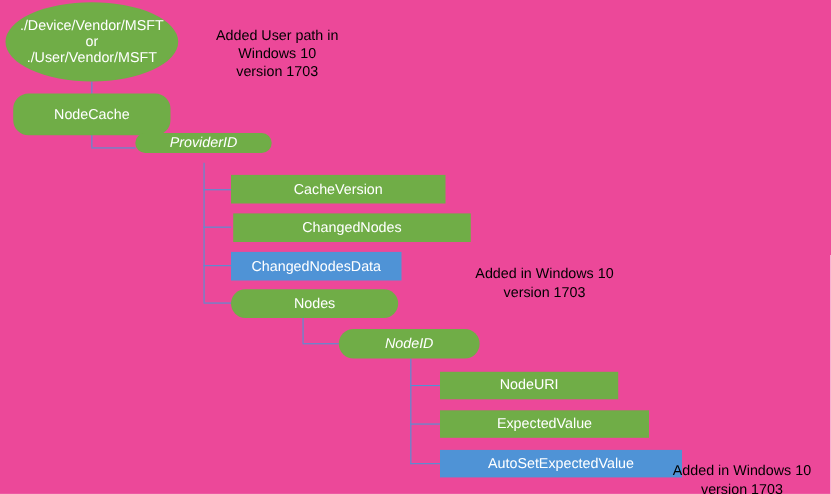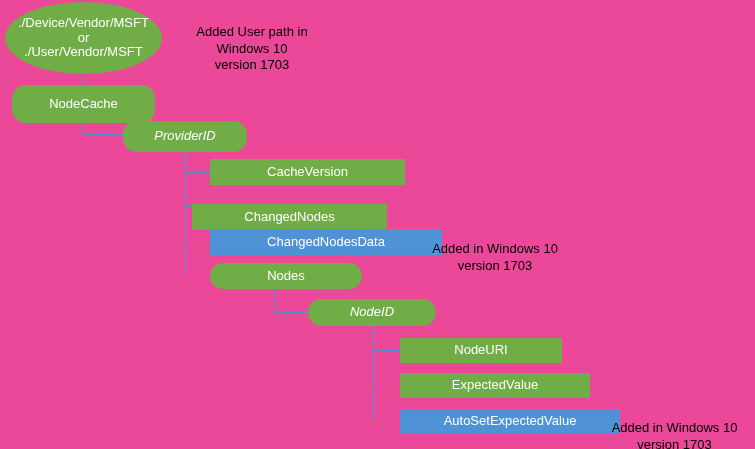--- a/index.html
+++ b/index.html
@@ -74,33 +74,33 @@
   <div class="node green ellipse" style="left:5px; top:2px; width:157px; height:72px;">
     <span>./Device/Vendor/MSFT
 or
 ./User/Vendor/MSFT</span>
   </div>
 
   <div class="node green rounded" style="left:12px; top:85px; width:143px; height:38px;">
     <span>NodeCache</span>
   </div>
 
-  <div class="node green rounded italic" style="left:123px; top:121px; width:124px; height:31px;">
+  <div class="node green rounded italic" style="left:123px; top:121px; width:124px; height:18px;">
     <span>ProviderID</span>
   </div>
 
   <div class="node green" style="left:210px; top:159px; width:195px; height:26px;">
     <span>CacheVersion</span>
   </div>
 
-  <div class="node green" style="left:192px; top:194px; width:195px; height:26px;margin-top:10px;">
+  <div class="node green" style="left:212px; top:194px; width:216px; height:26px;">
     <span>ChangedNodes</span>
   </div>
 
-  <div class="node blue" style="left:210px; top:229px; width:232px; height:26px;text-align:right;">
+  <div class="node blue" style="left:210px; top:229px; width:155px; height:26px;text-align:right;">
     <span>ChangedNodesData</span>
   </div>
 
   <div class="node green rounded" style="left:210px; top:263px; width:152px; height:26px;align-items:center;">
     <span>Nodes</span>
   </div>
 
   <div class="node green rounded italic" style="left:308px; top:299px; width:128px; height:27px;">
     <span>NodeID</span>
   </div>

